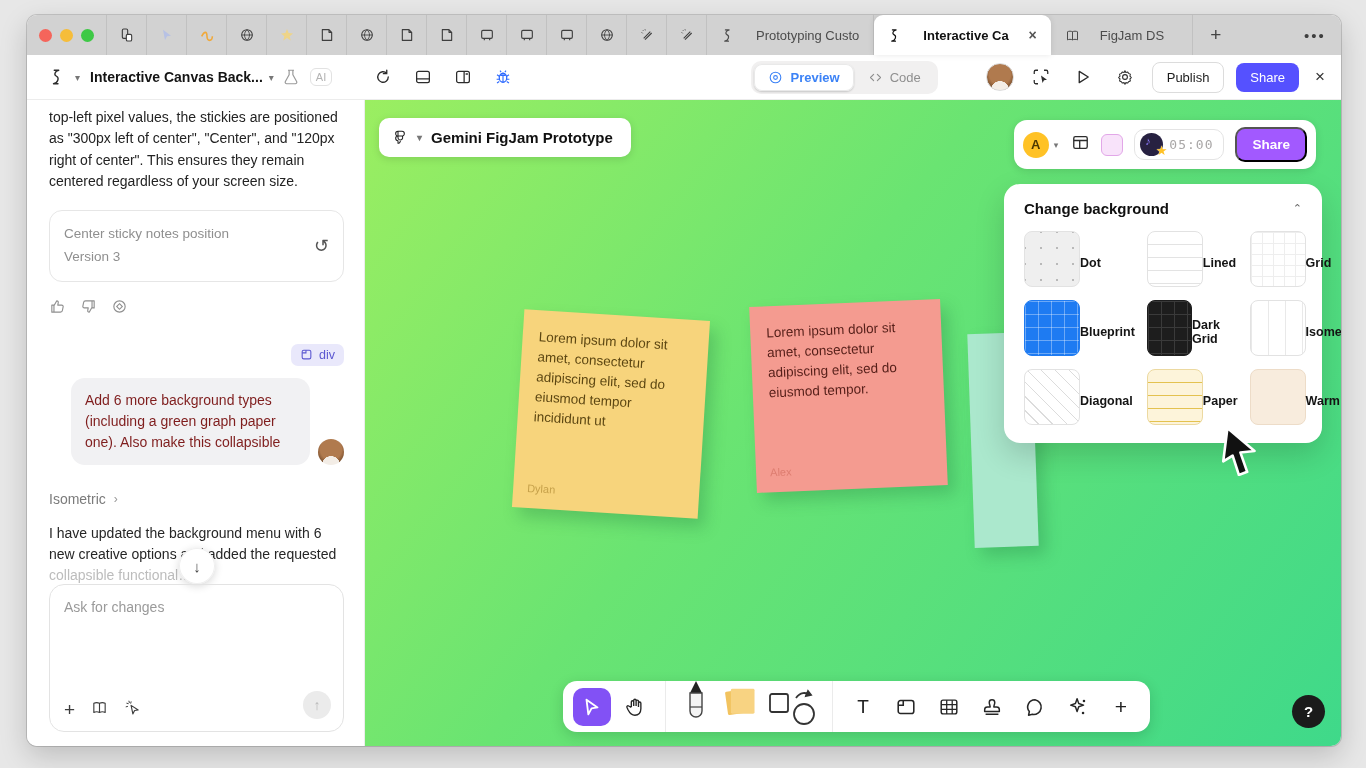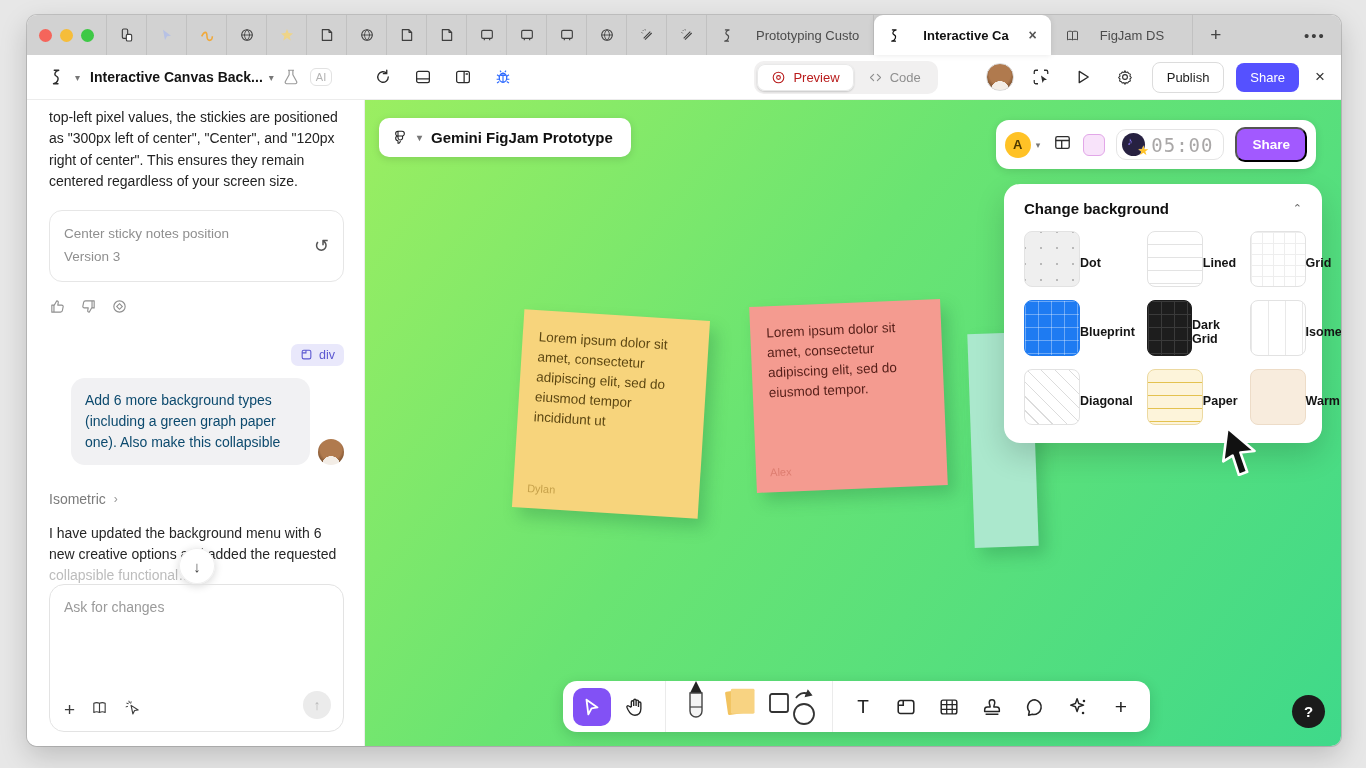--- a/index.html
+++ b/index.html
@@ -34,21 +34,21 @@
   .muted { color:#9a9a9a; }
   .title { font-size:14px; font-weight:700; color:#141414; margin:0 4px 0 8px; white-space:nowrap; }
   .chev { font-size:10px; color:#777; margin:0 2px; }
   .ai-pill { font-size:11px; color:#b3b3b3; border:1px solid #e2e2e2; border-radius:6px; padding:2px 5px; margin-left:4px; }
   .grp { display:flex; align-items:center; gap:6px; }
   .mid { margin-left:36px; gap:10px; }
   .bug { color:#2f6bff; }
   .seg { background:#f1f0f0; border-radius:10px; padding:3px; display:flex; margin-left:auto; margin-right:48px; }
   .segbtn { display:flex; align-items:center; gap:7px; font-size:13px; padding:6px 14px; border-radius:8px; color:#8f8f8f; }
   .segbtn svg{width:15px;height:15px}
-  .segbtn.active { background:#fff; color:#b91c1c; box-shadow:0 1px 2px rgba(0,0,0,.18), inset 0 0 0 1px #e9e9e9; font-weight:400; }
+  .segbtn.active { background:#fff; color:#3b82f6; box-shadow:0 1px 2px rgba(0,0,0,.18), inset 0 0 0 1px #e9e9e9; font-weight:700; }
   .right-grp { display:flex; align-items:center; gap:12px; }
   .avatar-photo { width:28px; height:28px; border-radius:50%;
     background:radial-gradient(circle at 50% 100%, #f3ede6 0 30%, transparent 31%),
                radial-gradient(circle at 50% 40%, #b07a4e 0 52%, #6d4526 80%); border:1px solid #ddd; }
   .btn { font-size:13px; font-weight:500; border-radius:8px; padding:7px 14px; }
   .btn.outline { border:1px solid #dcdcdc; color:#1c1c1c; background:#fff; }
   .btn.primary { background:#5551ff; color:#fff; border:none; }
   .closex { font-size:17px; color:#333; margin-left:4px; }
 
   
@@ -59,21 +59,21 @@
   .assistant-p { line-height:1.52; margin-top:-5px; color:#232323; }
   .version-card { margin-top:18px; border:1px solid #e6e6e6; border-radius:13px; padding:12px 14px; display:flex; align-items:center; }
   .version-card .vc-text { color:#8f8f8f; line-height:1.7; font-size:13.5px; }
   .vc-undo { margin-left:auto; color:#555; font-size:18px; }
   .fbrow { display:flex; gap:14px; margin-top:16px; color:#8f8f8f; }
   .fbrow svg{width:17px;height:17px}
   .chiprow { display:flex; justify-content:flex-end; margin-top:26px; }
   .el-chip { background:#e9e8fb; color:#5b57d1; font-size:12.5px; border-radius:7px; padding:4px 9px; display:flex; align-items:center; gap:6px; }
   .el-chip svg{width:13px;height:13px}
   .msgrow { display:flex; align-items:flex-end; gap:8px; margin-top:12px; }
-  .bubble { background:#f1f1f3; border-radius:14px; padding:12px 14px; line-height:1.5; color:#0c4a6e; margin-left:22px; }
+  .bubble { background:#f1f1f3; border-radius:14px; padding:12px 14px; line-height:1.5; color:#7f1d1d; margin-left:22px; }
   .mini-avatar { width:26px; height:26px; flex:none; border-radius:50%;
     background:radial-gradient(circle at 50% 100%, #f3ede6 0 30%, transparent 31%),
                radial-gradient(circle at 50% 40%, #b07a4e 0 52%, #6d4526 80%); }
   .reasoning { margin-top:26px; color:#7b7b7b; font-size:14px; display:flex; align-items:center; gap:8px; }
   .reasoning .arr{font-size:12px; color:#9a9a9a;}
   .reason-p { margin-top:16px; line-height:1.5; color:#262626; }
   .fadeline { color:#bcbcbc; }
   .scrolldown { position:absolute; left:152px; top:448px; width:36px; height:36px; border-radius:50%; background:#fff;
     box-shadow:0 2px 8px rgba(0,0,0,.16), inset 0 0 0 1px #efefef; display:flex; align-items:center; justify-content:center; color:#444; font-size:15px; }
   .ask-card { position:absolute; left:22px; right:20px; bottom:14px; height:148px; border:1px solid #e3e3e3; border-radius:15px; padding:14px; }
@@ -95,21 +95,21 @@
   .collab { position:absolute; right:25px; top:20px; background:#fff; border-radius:13px; box-shadow:0 2px 8px rgba(0,0,0,.12);
     padding:7px 9px; display:flex; align-items:center; gap:11px; }
   .y-avatar { width:26px; height:26px; border-radius:50%; background:#ffc226; color:#4d3800; font-weight:700; font-size:13px; display:flex; align-items:center; justify-content:center; }
   .collab .chev{font-size:9px; margin-left:-6px;}
   .collab svg{width:19px;height:19px;color:#2d2d2d;}
   .pinksq { width:22px; height:22px; border-radius:6px; background:#f8e3fa; border:1.5px solid #e2a7e8; }
   .timerchip { border:1px solid #e4e4e4; border-radius:10px; padding:3px 10px 3px 5px; display:flex; align-items:center; gap:6px; }
   .vinyl { width:23px; height:23px; border-radius:50%; background:#272141; position:relative; }
   .vinyl .note-g { position:absolute; left:5px; top:2px; color:#8f7bff; font-size:11px; }
   .vinyl .star-g { position:absolute; right:-4px; bottom:-2px; color:#ffc226; font-size:13px; text-shadow:0 0 1px #fff; }
-  .digits { font-family:"DejaVu Sans Mono", monospace; font-size:19px; color:#a9a7a7; letter-spacing:1px; }
+  .digits { font-family:"DejaVu Sans Mono", monospace; font-size:13px; color:#a9a7a7; letter-spacing:1px; }
   .share-purple { background:#a259ff; color:#fff; font-size:13.5px; font-weight:600; border-radius:10px; padding:8px 15px; }
 
   
   .bgpanel { position:absolute; right:19px; top:84px; width:318px; background:#fff; border-radius:16px;
     box-shadow:0 12px 30px rgba(0,0,0,.16); padding:16px 20px 18px; z-index:5; }
   .bgpanel-head { display:flex; align-items:center; }
   .bgpanel-head .ph-title { font-size:15px; font-weight:700; color:#101010; }
   .bgpanel-head .chevup { margin-left:auto; color:#666; font-size:11px; }
   .swgrid { display:grid; grid-template-columns:repeat(4,1fr); column-gap:12px; row-gap:13px; margin-top:14px; }
   .cell { display:flex; flex-direction:row; align-items:center; }

